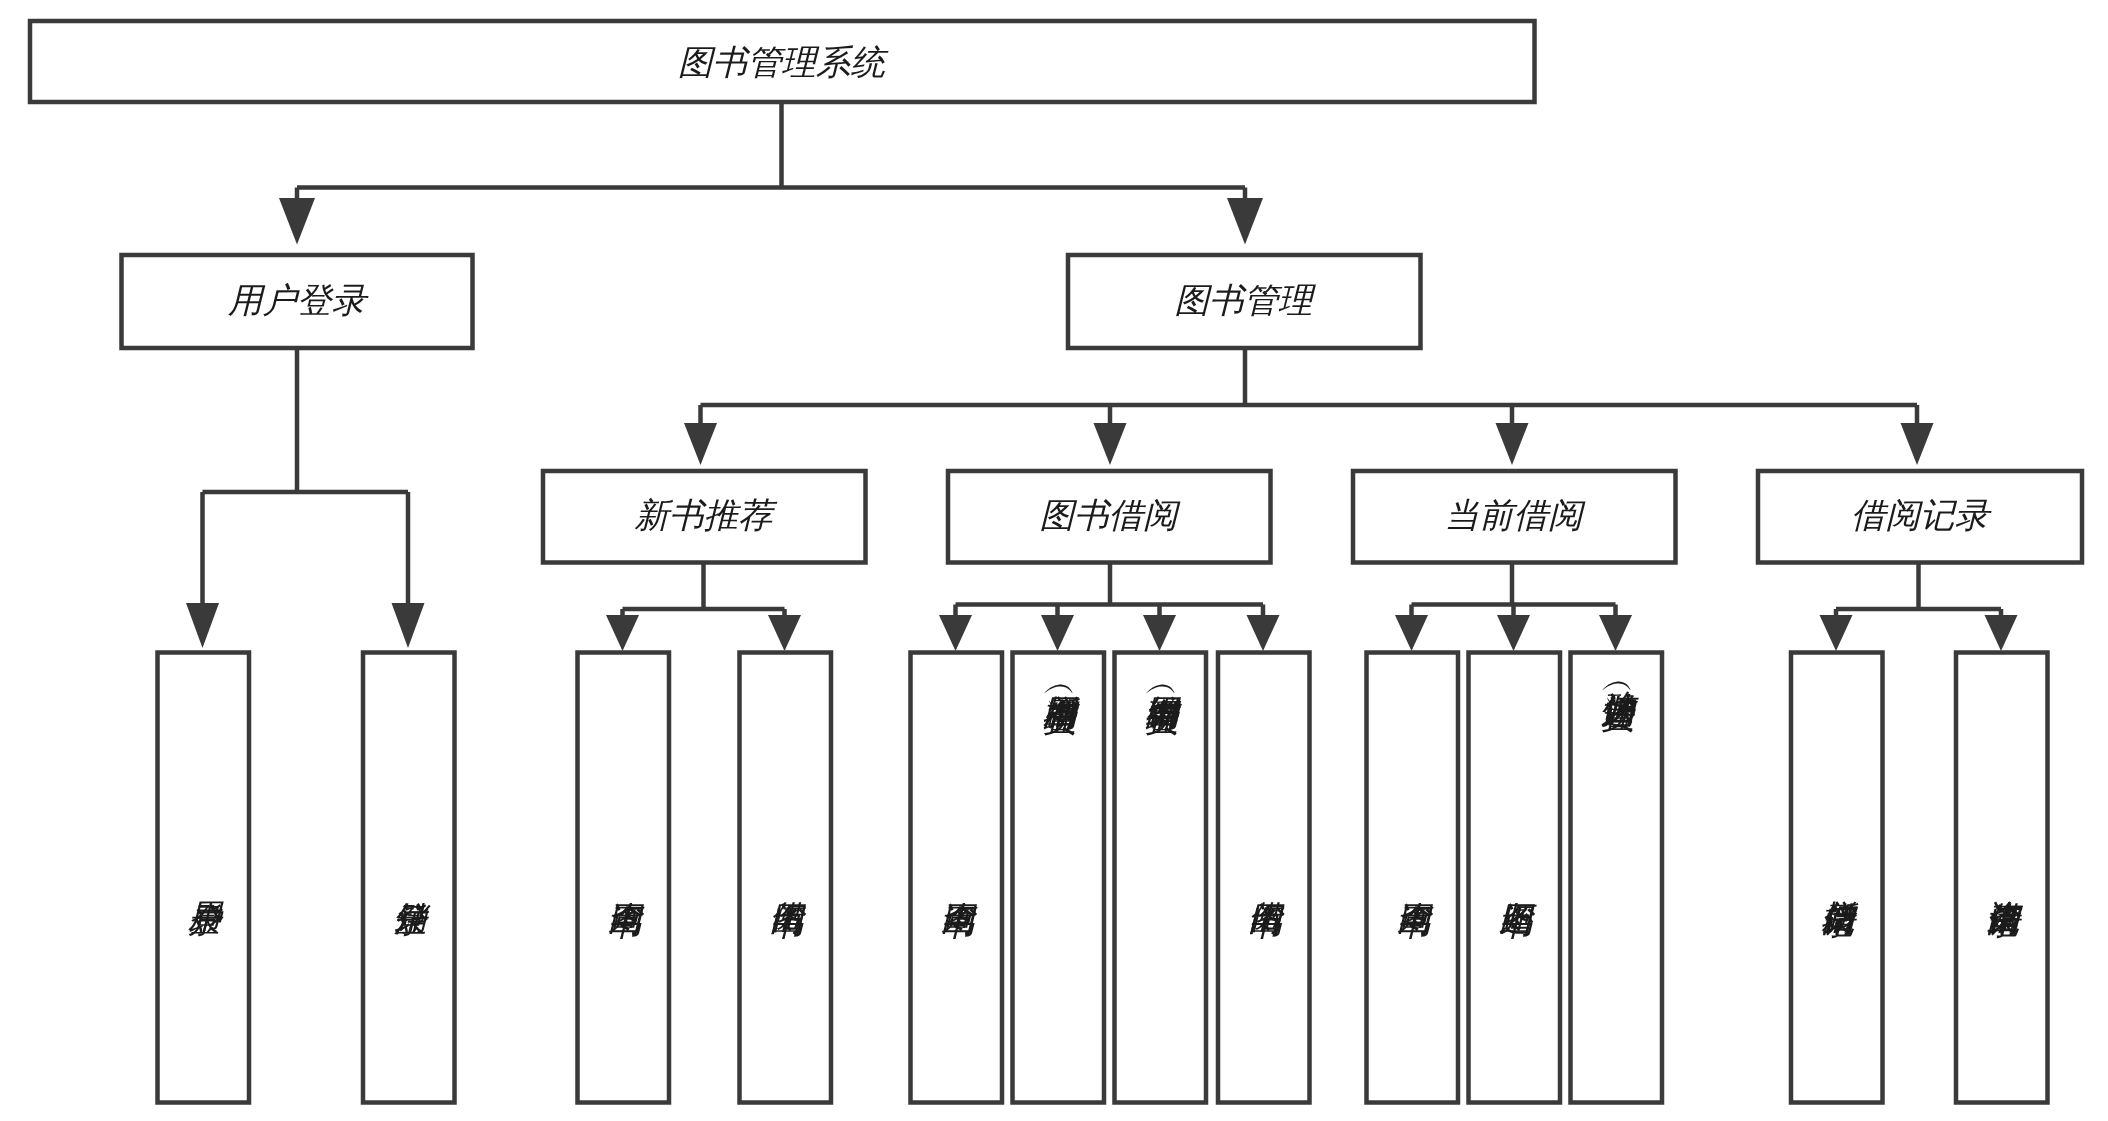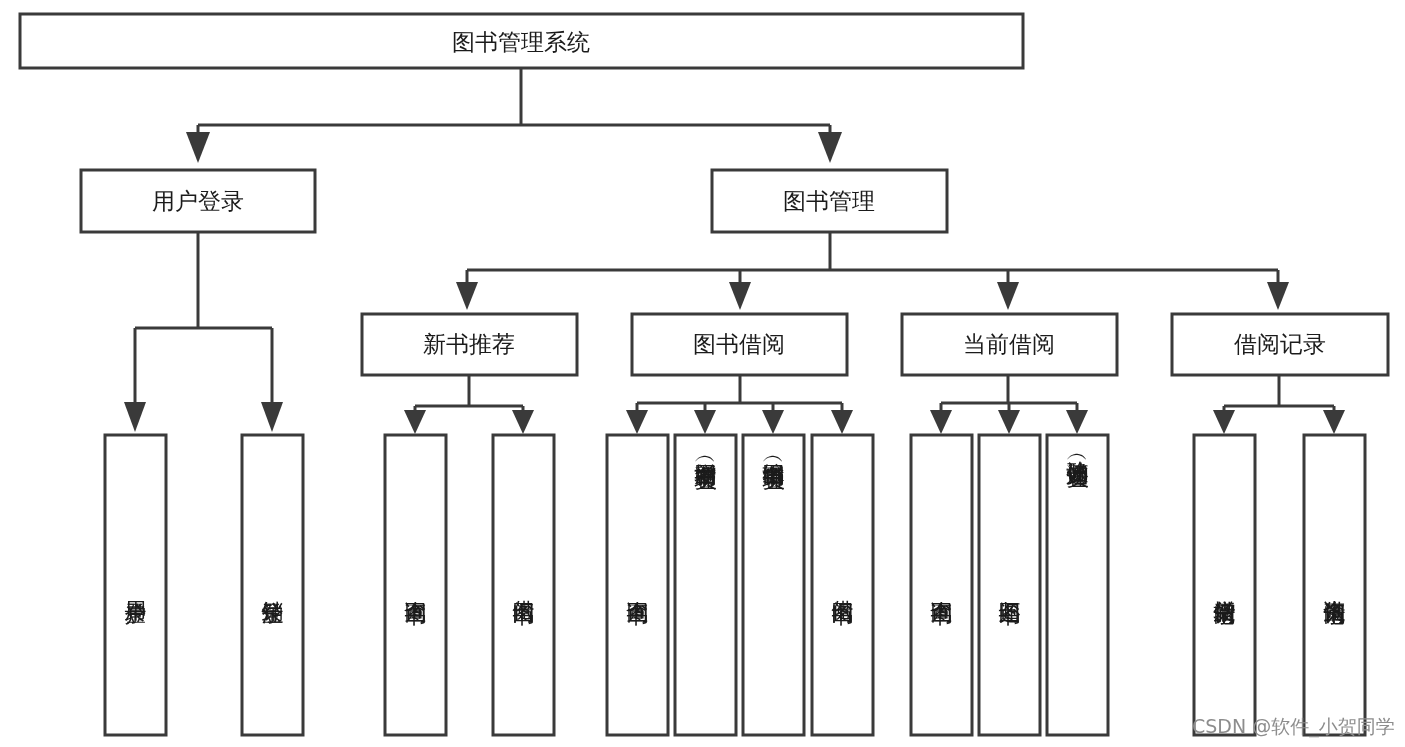--- a/index.html
+++ b/index.html
@@ -1,21 +1,21 @@
 <!DOCTYPE html>
 <html><head>
 <meta charset="utf-8">
 <style>
   html,body{margin:0;padding:0;background:#ffffff;}
   body{
     width:1405px;height:747px;
     font-family:"DejaVu Sans","Liberation Sans",sans-serif;
     overflow:hidden;
   }
-  #diagram-root{position:relative;width:1405px;height:747px;background:#fff;}
+  #diagram-root{position:relative;width:1405px;height:747px;background:#fff;font-style:italic;}
   svg#flow{position:absolute;left:0;top:0;width:1405px;height:747px;}
   .node-box{
     fill:#ffffff;stroke:#3a3a3a;stroke-width:3;
   }
   .link-line{
     stroke:#3a3a3a;stroke-width:3;fill:none;stroke-linecap:butt;
   }
   .arrow-head{fill:#3a3a3a;stroke:none;}
   .node-label{
     font-family:"DejaVu Sans","Liberation Sans",sans-serif;
@@ -161,15 +161,14 @@
   <div class="vlabel" style="left:743px;top:435px;width:61px;height:300px;justify-content:flex-start;padding-top:10px;box-sizing:border-box;">编辑图书（管理员）</div>
   <div class="vlabel" style="left:812px;top:435px;width:61px;height:300px;">借阅图书</div>
 
   <div class="vlabel" style="left:911px;top:435px;width:61px;height:300px;">查询图书</div>
   <div class="vlabel" style="left:979px;top:435px;width:61px;height:300px;">归还图书</div>
   <div class="vlabel" style="left:1047px;top:435px;width:61px;height:300px;justify-content:flex-start;padding-top:8px;box-sizing:border-box;">确认归还（管理员）</div>
 
   <div class="vlabel" style="left:1194px;top:435px;width:61px;height:300px;">新增借阅记录</div>
   <div class="vlabel" style="left:1304px;top:435px;width:61px;height:300px;">查询借阅记录</div>
 
-  <div class="watermark" style="left:1192px;top:714px;">CSDN @软件_小贺同学</div>
 
 </div>
 
 </body></html>

